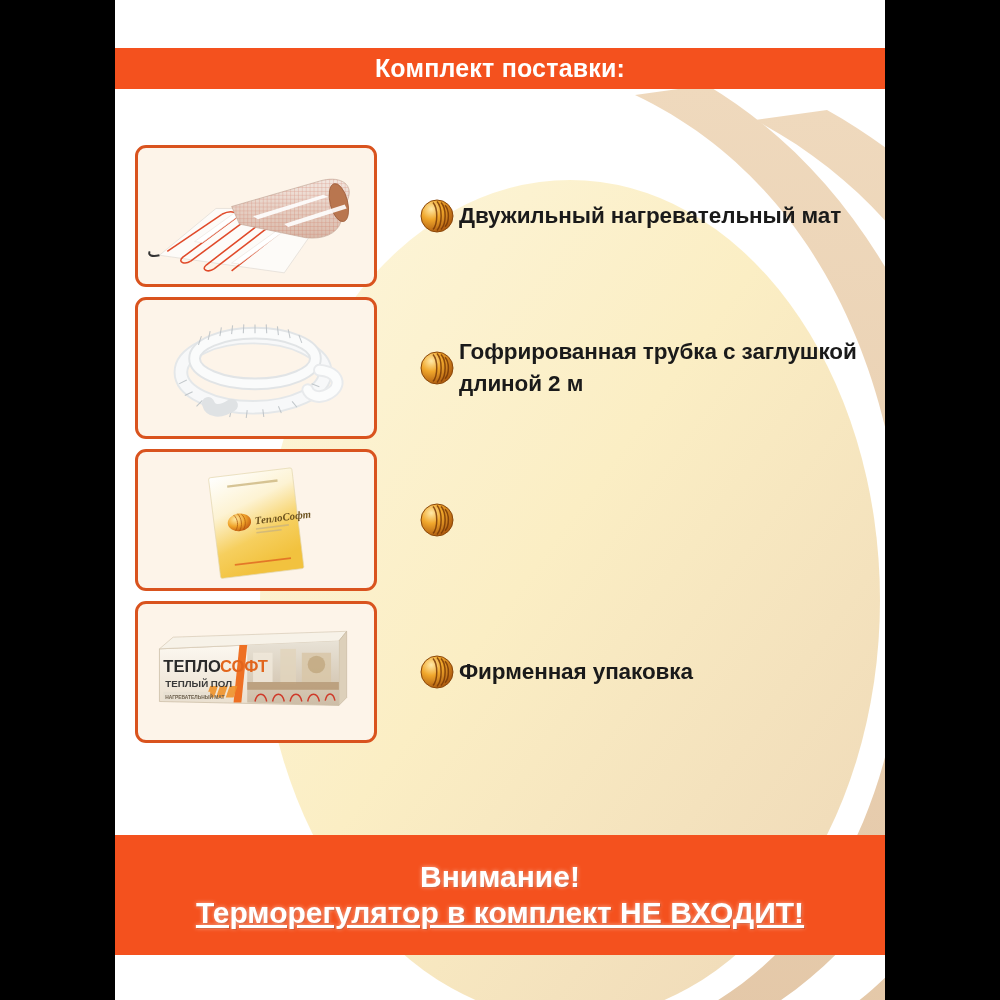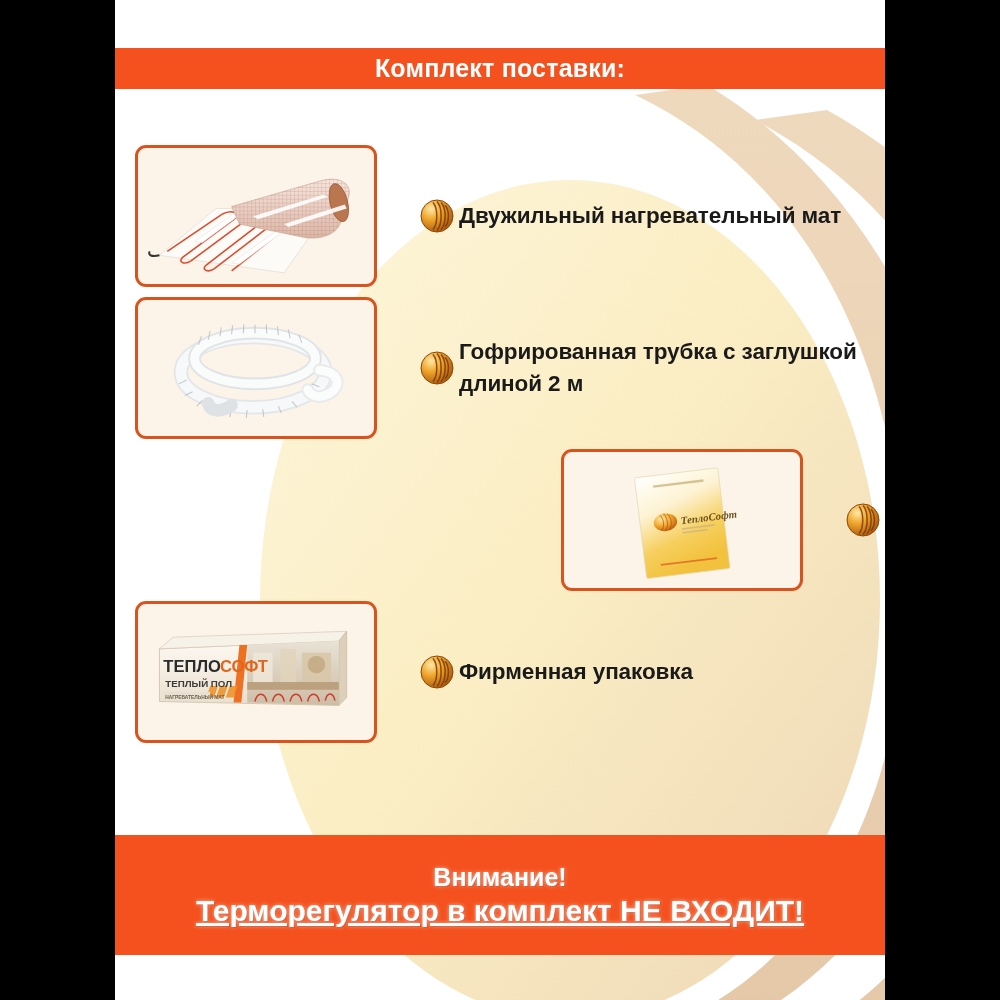--- a/index.html
+++ b/index.html
@@ -51,21 +51,20 @@
   #items {
     position: absolute;
     left: 0; top: 140px; width: 770px;
     z-index: 2;
   }
   .item-row {
     position: relative;
     display: flex;
     align-items: center;
     height: 152px;
-    justify-content: flex-end;
   }
   .thumb-card {
     position: relative;
     width: 242px;
     height: 142px;
     margin-left: 20px;
     border: 3px solid #d9531e;
     border-radius: 11px;
     background: #fdf4e9;
     overflow: hidden;
@@ -101,21 +100,21 @@
     background: #f4511e;
     z-index: 3;
     display: flex;
     flex-direction: column;
     align-items: center;
     justify-content: center;
     gap: 2px;
   }
   #warn-line1 {
     color: #ffffff;
-    font-size: 25px;
+    font-size: 30px;
     font-weight: bold;
     text-shadow: 0 0 4px rgba(255,255,255,.55), 1px 1px 1px rgba(0,0,0,.18);
   }
   #warn-line2 {
     color: #ffffff;
     font-size: 30px;
     font-weight: bold;
     white-space: nowrap;
     text-shadow: 0 0 4px rgba(255,255,255,.55), 1px 1px 1px rgba(0,0,0,.18);
     text-decoration: underline;

